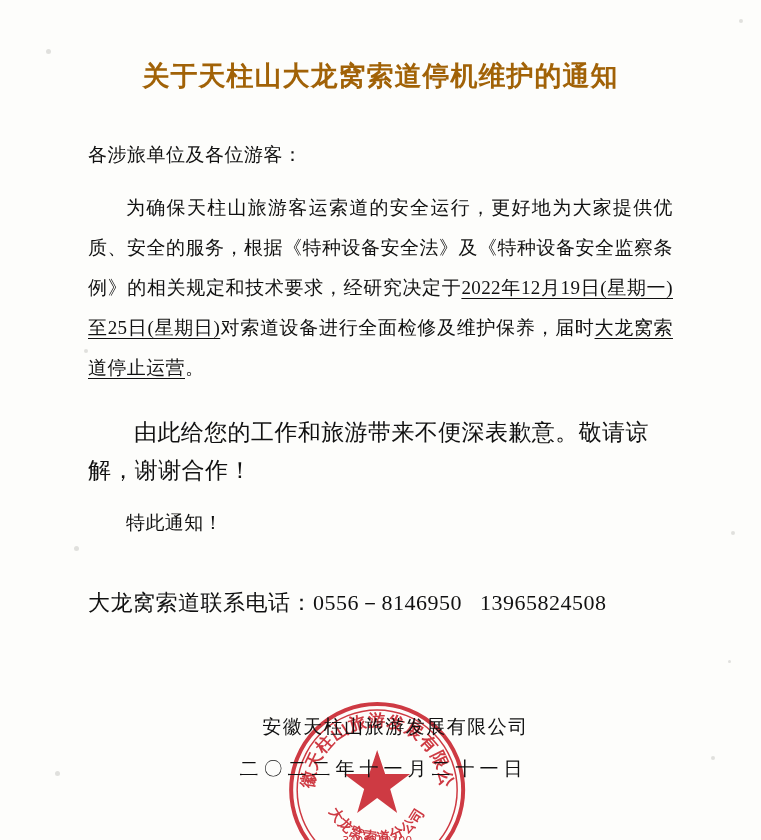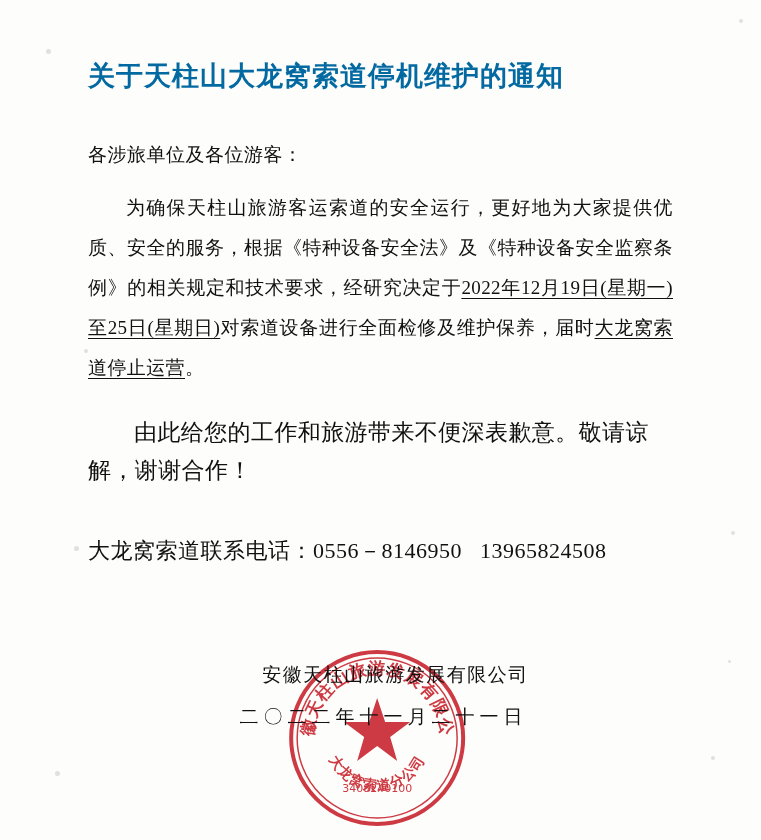--- a/index.html
+++ b/index.html
@@ -27,28 +27,28 @@
 
   .page {
     position: relative;
     width: 761px;
     height: 840px;
     box-sizing: border-box;
     padding: 0 88px;
   }
 
   .doc-title {
-    text-align: left;
+    text-align: center;
     font-family: "DejaVu Serif", serif;
     font-weight: bold;
     font-size: 27px;
     letter-spacing: 1px;
     margin: 0;
     padding-top: 58px;
-    color: #0369a1;
+    color: #a16207;
   }
 
   .salutation {
     margin-top: 48px;
     font-size: 19px;
     letter-spacing: .5px;
   }
 
   .body-para {
     margin-top: 20px;
@@ -133,20 +133,21 @@
   <h1 class="doc-title">关于天柱山大龙窝索道停机维护的通知</h1>
 
   <div class="salutation">各涉旅单位及各位游客：</div>
 
   <div class="body-para">
     <span>为确保天柱山旅游客运索道的安全运行，更好地为大家提供优质、安全的服务，根据《特种设备安全法》及《特种设备安全监察条例》的相关规定和技术要求，经研究决定于</span><span class="u">2022年12月19日(星期一)至25日(星期日)</span><span>对索道设备进行全面检修及维护保养，届时</span><span class="u">大龙窝索道停止运营</span><span>。</span>
   </div>
 
   <div class="para-thanks">由此给您的工作和旅游带来不便深表歉意。敬请谅解，谢谢合作！</div>
 
+  <div class="para-notice">特此通知！</div>
 
   <div class="contact">
     <span>大龙窝索道联系电话：</span><span>0556－8146950</span>&nbsp;&nbsp;&nbsp;<span>13965824508</span>
   </div>
 
   <div class="signature">
 
     <div class="seal">
       <svg width="192" height="192" viewBox="0 0 192 192" xmlns="http://www.w3.org/2000/svg">
         <g fill="none" stroke="#c8202a" stroke-width="4">

